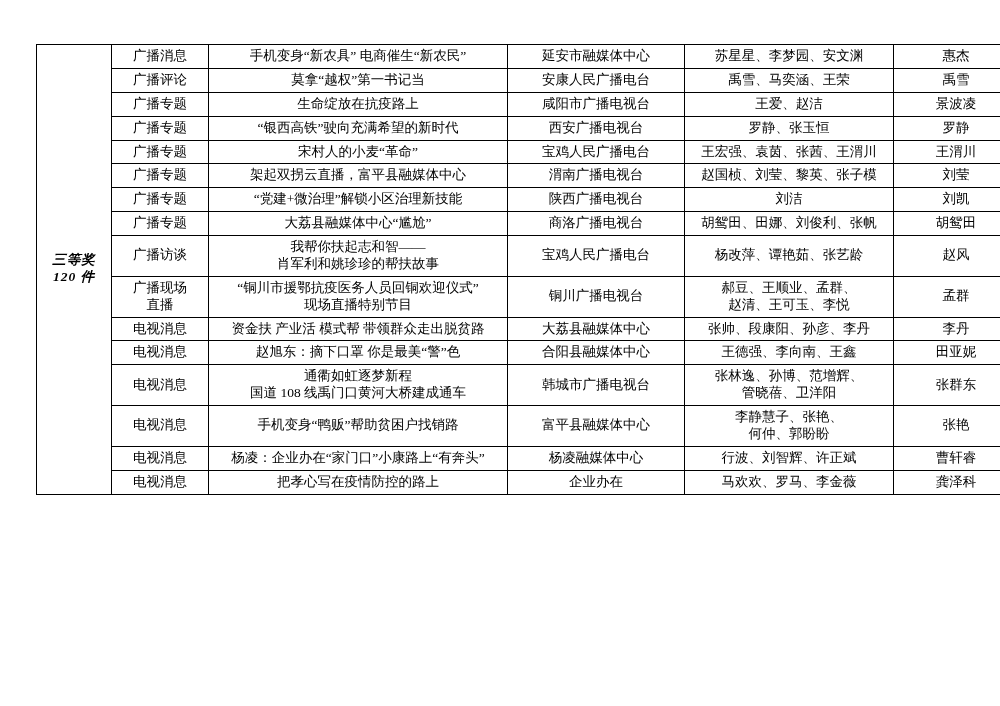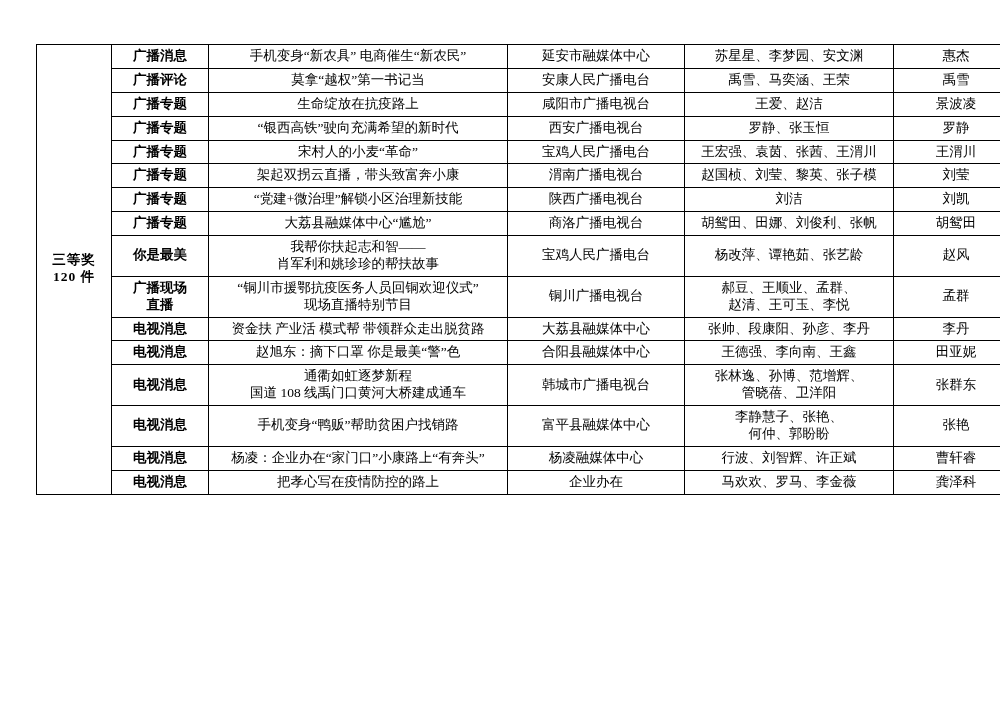--- a/index.html
+++ b/index.html
@@ -40,25 +40,25 @@
     text-align: center;
     vertical-align: middle;
     word-break: break-all;
   }
   td.col-rank {
     width: 66px;
     font-size: 15px;
     font-weight: bold;
     letter-spacing: 1px;
     line-height: 1.5;
+    font-style: italic;
   }
   td.col-category {
     width: 88px;
     font-size: 13.5px;
-    font-weight: bold;
   }
   td.col-title {
     width: 290px;
     font-size: 13.5px;
   }
   td.col-unit {
     width: 168px;
     font-size: 13.5px;
   }
   td.col-authors {
@@ -113,41 +113,41 @@
         </tr>
         <tr>
           <td class="col-category multiline">广播专题</td>
           <td class="col-title multiline">宋村人的小麦“革命”</td>
           <td class="col-unit multiline">宝鸡人民广播电台</td>
           <td class="col-authors multiline">王宏强、袁茵、张茜、王渭川</td>
           <td class="col-reporter multiline">王渭川</td>
         </tr>
         <tr>
           <td class="col-category multiline">广播专题</td>
-          <td class="col-title multiline">架起双拐云直播，带头致富奔小康</td>
+          <td class="col-title multiline">架起双拐云直播，富平县融媒体中心</td>
           <td class="col-unit multiline">渭南广播电视台</td>
           <td class="col-authors multiline">赵国桢、刘莹、黎英、张子模</td>
           <td class="col-reporter multiline">刘莹</td>
         </tr>
         <tr>
           <td class="col-category multiline">广播专题</td>
           <td class="col-title multiline">“党建+微治理”解锁小区治理新技能</td>
           <td class="col-unit multiline">陕西广播电视台</td>
           <td class="col-authors multiline">刘洁</td>
           <td class="col-reporter multiline">刘凯</td>
         </tr>
         <tr>
           <td class="col-category multiline">广播专题</td>
           <td class="col-title multiline">大荔县融媒体中心“尴尬”</td>
           <td class="col-unit multiline">商洛广播电视台</td>
           <td class="col-authors multiline">胡鸳田、田娜、刘俊利、张帆</td>
           <td class="col-reporter multiline">胡鸳田</td>
         </tr>
         <tr>
-          <td class="col-category multiline">你是最美</td>
+          <td class="col-category multiline">广播访谈</td>
           <td class="col-title multiline">我帮你扶起志和智——
 肖军利和姚珍珍的帮扶故事</td>
           <td class="col-unit multiline">宝鸡人民广播电台</td>
           <td class="col-authors multiline">杨改萍、谭艳茹、张艺龄</td>
           <td class="col-reporter multiline">赵风</td>
         </tr>
         <tr>
           <td class="col-category multiline">广播现场
 直播</td>
           <td class="col-title multiline">“铜川市援鄂抗疫医务人员回铜欢迎仪式”

